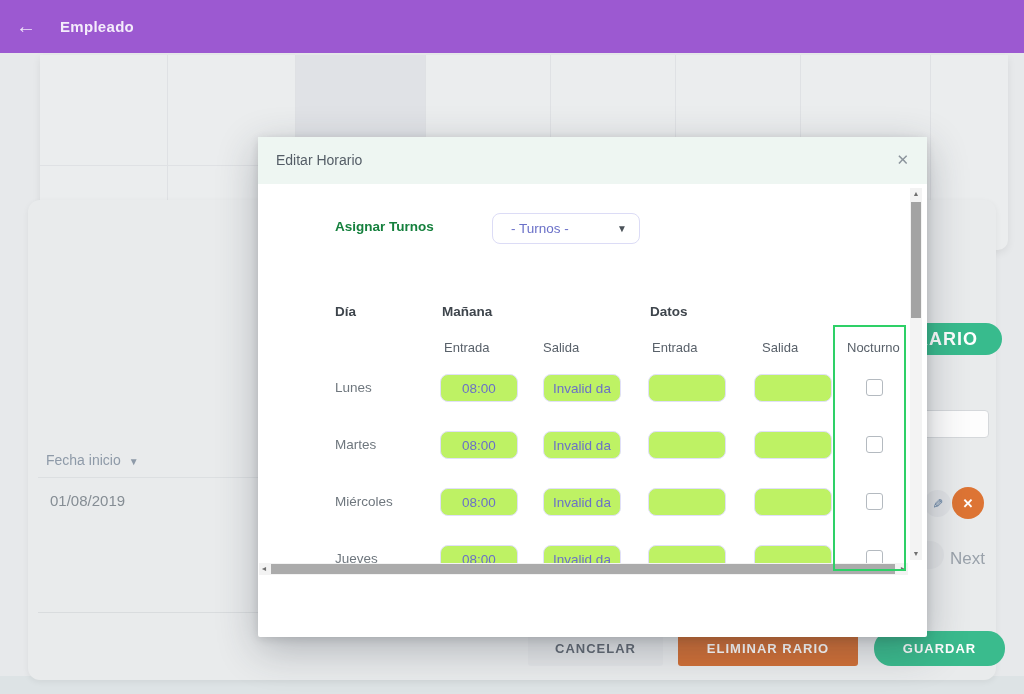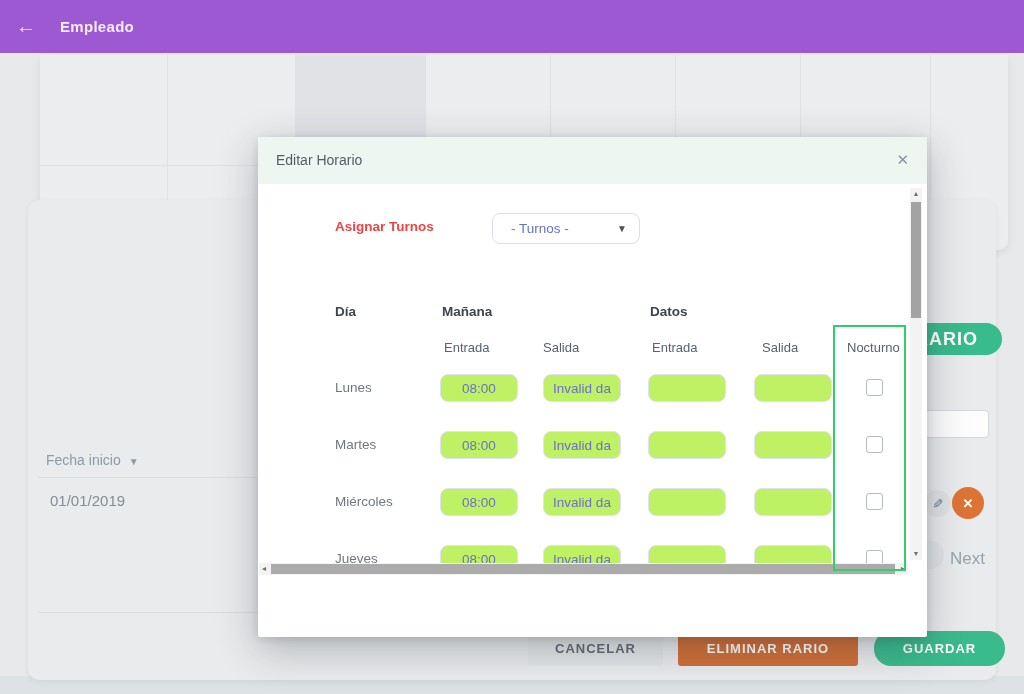--- a/index.html
+++ b/index.html
@@ -47,21 +47,21 @@
   .btn-cancelar { left:528px; width:135px; background:#e4e6e8; color:#626a74; border-radius:3px; }
   .btn-eliminar { left:678px; width:180px; background:#d06f36; color:#fff; border-radius:3px; }
   .btn-guardar { left:874px; width:131px; background:#3abb8d; color:#fff; border-radius:17px; }
 
   
   .modal { position:absolute; left:258px; top:137px; width:669px; height:500px; background:#fff; z-index:10; box-shadow:0 12px 40px rgba(40,45,60,.30), 0 2px 10px rgba(0,0,0,.12); border-radius:2px; }
   .modal-header { position:absolute; left:0; top:0; width:100%; height:47px; background:#eef6f2; }
   .modal-title { position:absolute; left:18px; top:0; line-height:47px; font-size:14px; color:#545d66; }
   .modal-close { position:absolute; right:18px; top:14px; font-size:15px; color:#8b949c; cursor:pointer; }
 
-  .assign-label { position:absolute; left:77px; top:82px; font-size:13.5px; color:#ef4444; font-weight:600; }
+  .assign-label { position:absolute; left:77px; top:82px; font-size:13.5px; color:#15803d; font-weight:600; }
   .turnos-select { position:absolute; left:234px; top:76px; width:148px; height:31px; border:1px solid #dcdcf6; border-radius:8px; background:#fff; cursor:pointer; }
   .turnos-select .val { position:absolute; left:18px; top:0; line-height:29px; font-size:13.5px; color:#6a70c8; }
   .turnos-select .chev { position:absolute; right:12px; top:0; line-height:29px; font-size:10px; color:#4a5158; }
 
   .th1 { position:absolute; top:167px; font-size:13.5px; font-weight:700; color:#3e454c; }
   .th2 { position:absolute; top:203px; font-size:13px; color:#59616a; }
 
   .sched-row { position:absolute; left:0; width:669px; height:28px; }
   .day-label { position:absolute; left:77px; top:0; line-height:28px; font-size:13.5px; color:#6f777e; }
   .time-input { position:absolute; top:0; width:78px; height:28px; border:1px solid #e0e0f8; border-radius:8px; background:#bef264; text-align:center; font-family:inherit; font-size:13.5px; color:#6a70c8; outline:none; }
@@ -112,21 +112,21 @@
   <div class="main-card"></div>
   <div class="tab tab-datos">Datos personales</div>
   <div class="tab tab-horarios">Horarios</div>
   <div class="tab-underline-light"></div>
   <div class="tab-underline-dark"></div>
 
   <div class="sort-header" style="z-index:2">
     <span>Fecha inicio</span><span class="sort-caret">▼</span>
   </div>
   <div class="row-divider1" style="z-index:2"></div>
-  <div class="row-date" style="z-index:2">01/01/2019</div>
+  <div class="row-date" style="z-index:2">01/08/2019</div>
   <div class="row-divider2" style="z-index:2"></div>
 
   <div class="add-btn">RARIO</div>
   <div class="partial-input"></div>
   <div class="pencil-btn">
     <span class="pencil-glyph">✎</span>
   </div>
   <div class="xcircle-btn">
     <span class="xcircle-glyph">✕</span>
   </div>

